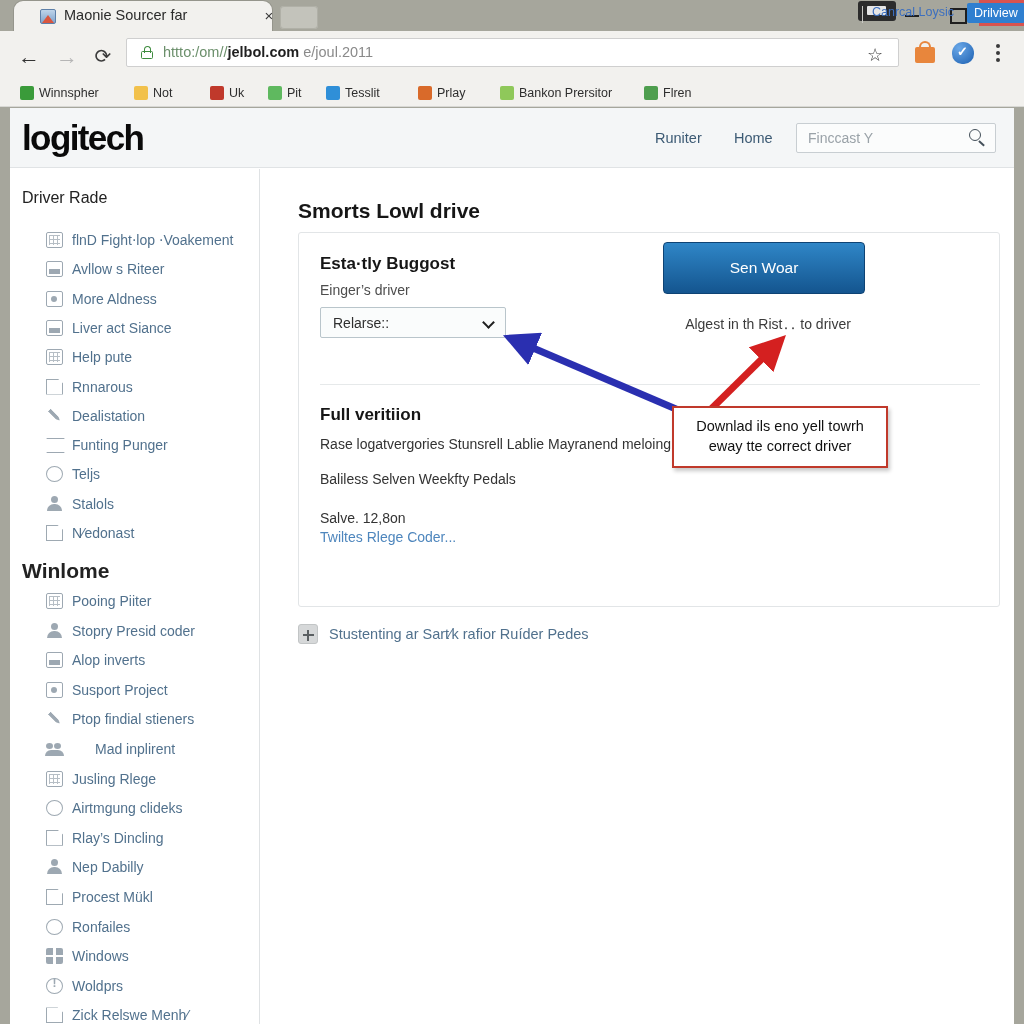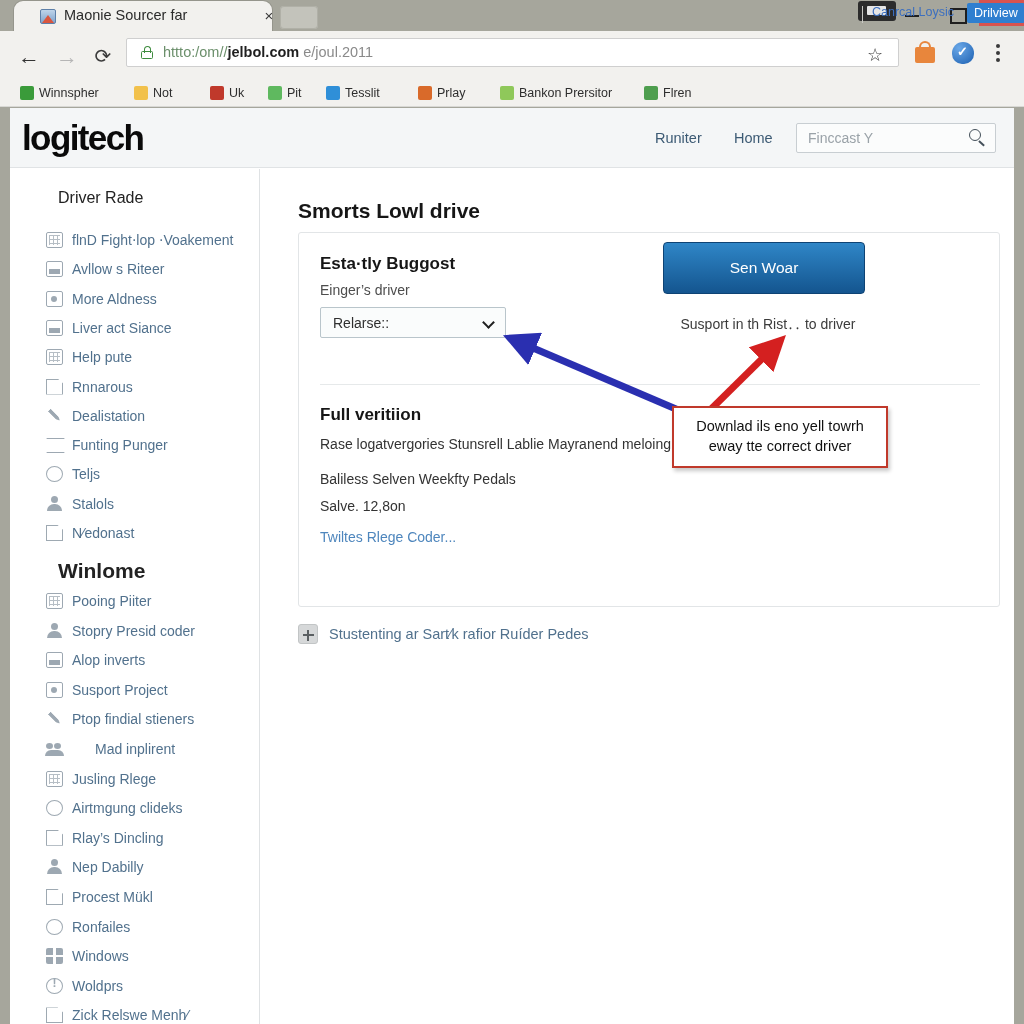--- a/index.html
+++ b/index.html
@@ -230,21 +230,21 @@
 
   
   #sidebar {
     position: absolute; left: 0; top: 61px; width: 250px; height: 855px;
     background: #ffffff;
     border-right: 1px solid #dfe2e4;
     overflow: hidden;
   }
   .side-heading {
     position: absolute; left: 12px;
-    font-size: 16px; color: #222; font-weight: 400; margin-left: 36px;
+    font-size: 16px; color: #222; font-weight: 400;
   }
   #side-heading-1 { top: 20px; }
   #side-heading-2 { top: 390px; font-weight: 700; font-size: 21px; text-align: center; }
   .side-item {
     position: absolute; left: 36px; height: 20px;
     display: flex; align-items: center; gap: 9px;
     font-size: 14px; color: #51718d; white-space: nowrap; cursor: pointer;
   }
   .side-ico {
     width: 17px; height: 16px; flex: 0 0 17px;
@@ -382,21 +382,21 @@
   #full-desc {
     position: absolute; left: 21px; top: 203px;
     font-size: 14px; color: #333; white-space: nowrap;
   }
   #full-desc .lnk { color: #3c7fbf; }
   #full-line2 {
     position: absolute; left: 21px; top: 238px;
     font-size: 14px; color: #333;
   }
   #full-line3 {
-    position: absolute; left: 21px; top: 265px;
+    position: absolute; left: 21px; top: 277px;
     font-size: 14px; color: #333;
   }
   #full-link {
     position: absolute; left: 21px; top: 296px;
     font-size: 14px; color: #4e86bd; cursor: pointer;
   }
   #expand-row {
     position: absolute; left: 37px; top: 455px;
     display: flex; align-items: center; gap: 11px; cursor: pointer;
   }
@@ -652,21 +652,21 @@
       <div id="driver-card">
         <div id="latest-title">Esta·tly Buggost</div>
         <div id="latest-sub">Einger’s driver</div>
 
         <div id="release-select">
           <div id="release-select-label">Relarse::</div>
           <div id="release-chevron"></div>
         </div>
 
         <div id="download-button">Sen Woar</div>
-        <div id="download-note">Susport in th Rist․․ to driver</div>
+        <div id="download-note">Algest in th Rist․․ to driver</div>
 
         <div id="card-divider"></div>
 
         <div id="full-title">Full veritiion</div>
         <div id="full-desc">
           <span>Rase logatvergories Stunsrell Lablie Mayranend meloing </span><span class="lnk">for get velions</span>
         </div>
         <div id="full-line2">Baliless Selven Weekfty Pedals</div>
         <div id="full-line3">Salve.  12,8on</div>
         <div id="full-link">Twiltes Rlege Coder...</div>

